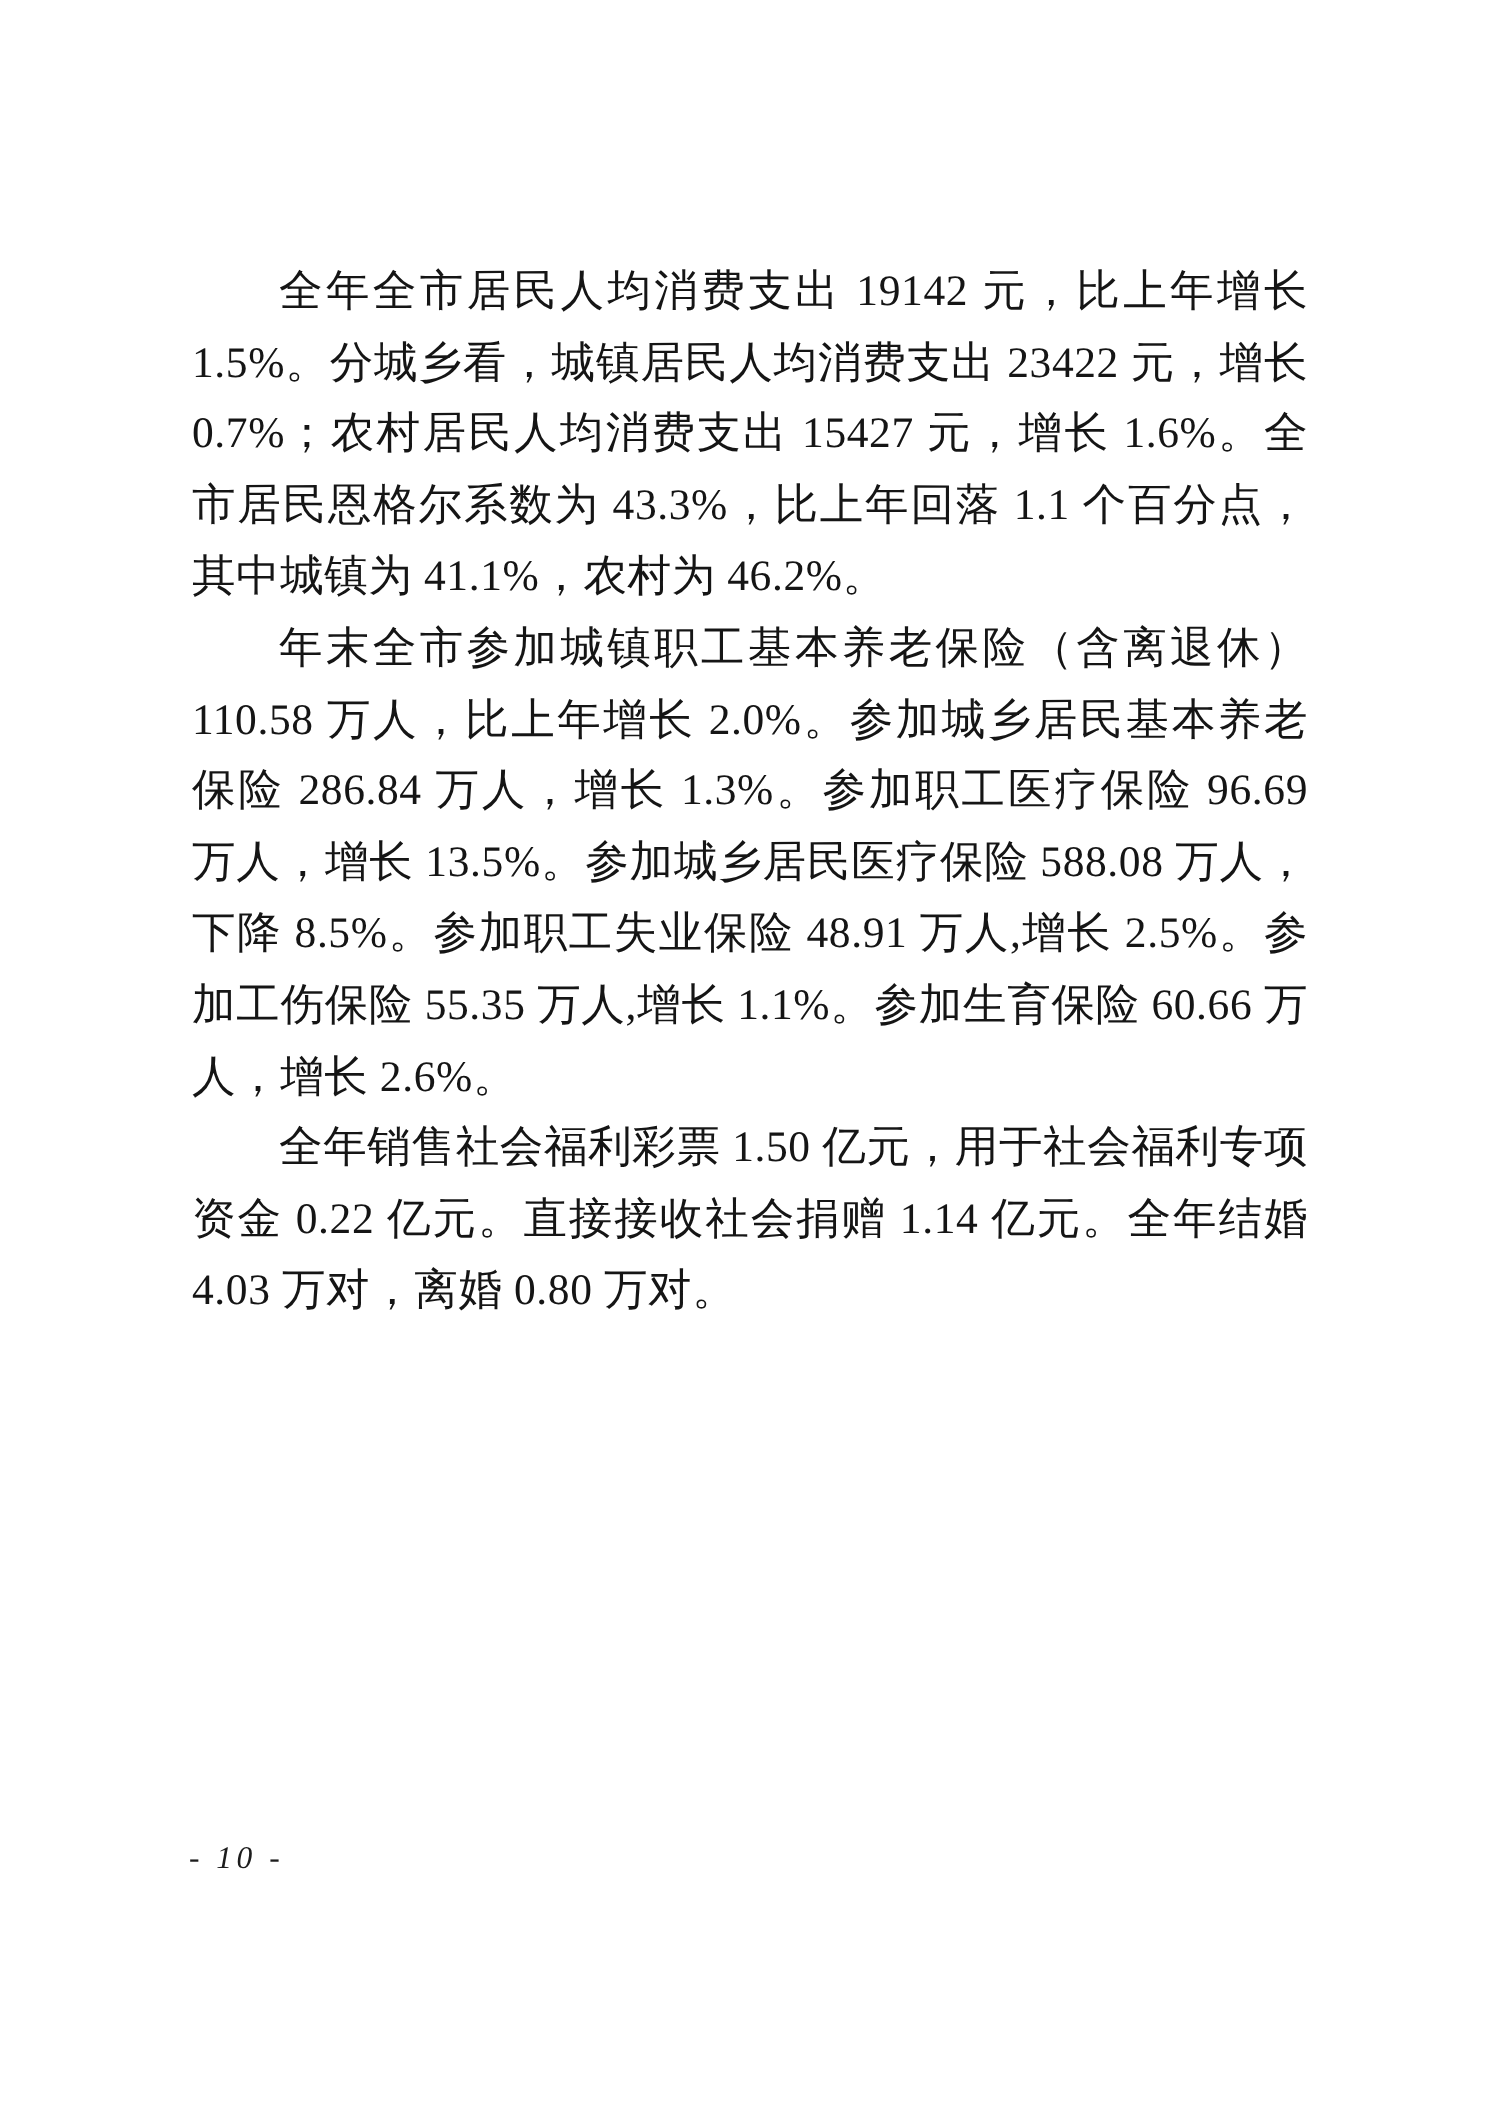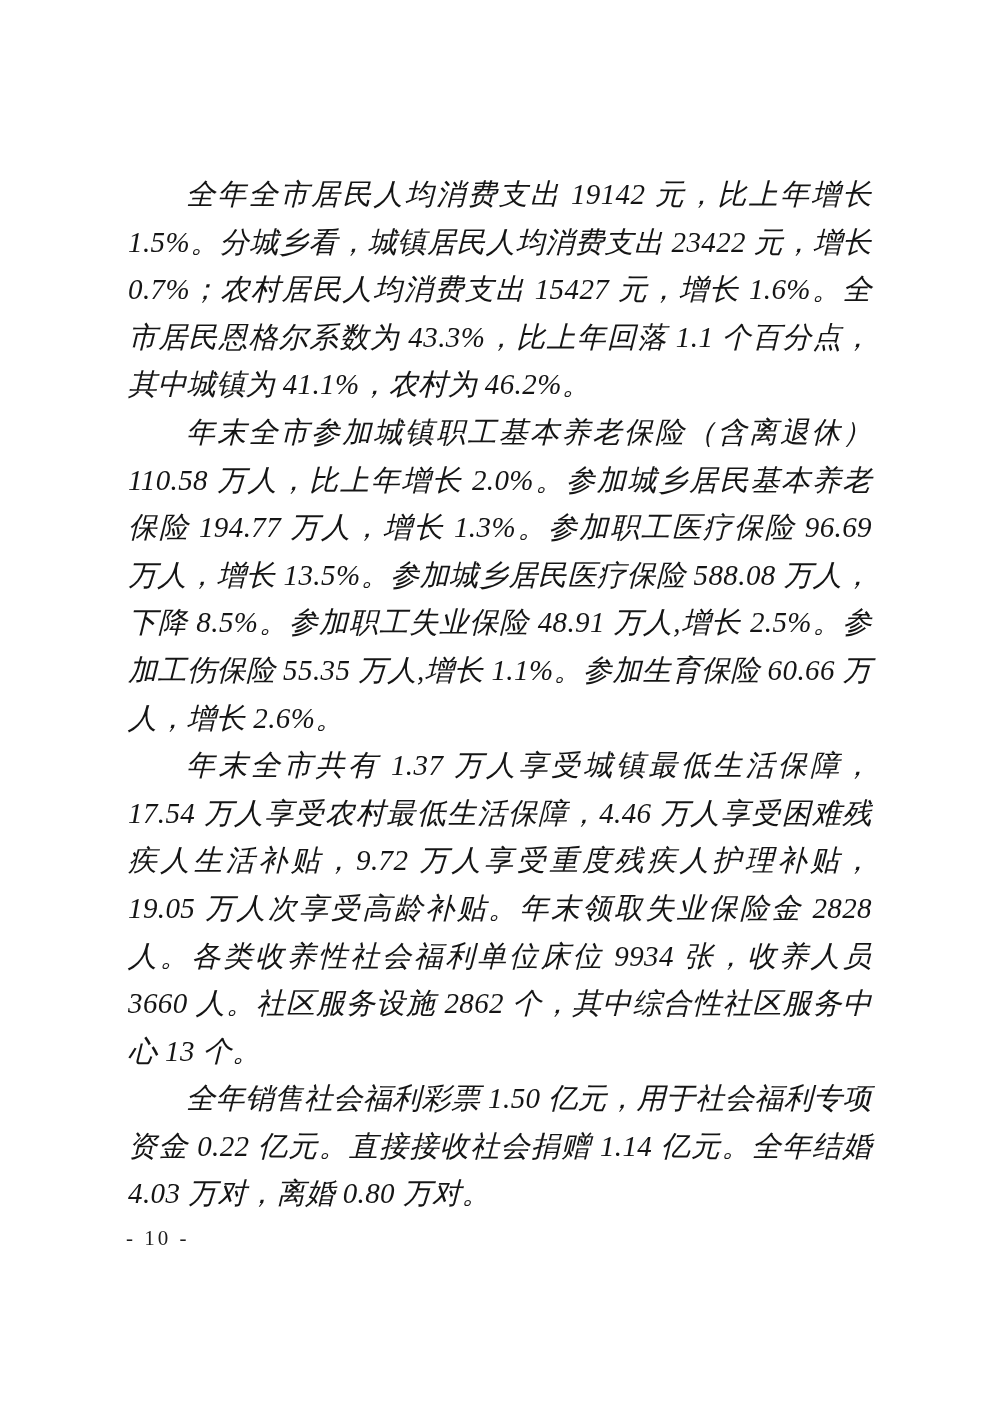--- a/index.html
+++ b/index.html
@@ -12,45 +12,44 @@
     background: #ffffff;
     font-family: "Liberation Serif", "DejaVu Serif", serif;
     color: #151515;
     overflow: hidden;
   }
   .text-block {
     position: absolute;
     left: 128px;
     top: 171px;
     width: 744px;
-    font-style: italic;
   }
   .paragraph {
     font-size: 29px;
     line-height: 47.6px;
     text-align: justify;
     text-justify: inter-ideograph;
     text-indent: 2em;
     letter-spacing: 0.4px;
   }
   .page-number {
     position: absolute;
     left: 126px;
     top: 1226px;
     font-size: 21px;
     letter-spacing: 3px;
     color: #1c1c1c;
     white-space: pre;
+    font-style: italic;
   }
 </style>
 </head>
 <body>
 
 <div class="page">
   <div class="text-block">
     <p class="paragraph">全年全市居民人均消费支出 19142 元，比上年增长 1.5%。分城乡看，城镇居民人均消费支出 23422 元，增长 0.7%；农村居民人均消费支出 15427 元，增长 1.6%。全市居民恩格尔系数为 43.3%，比上年回落 1.1 个百分点，其中城镇为 41.1%，农村为 46.2%。</p>
-    <p class="paragraph">年末全市参加城镇职工基本养老保险（含离退休）110.58 万人，比上年增长 2.0%。参加城乡居民基本养老保险 194.77 万人，增长 1.3%。参加职工医疗保险 96.69 万人，增长 13.5%。参加城乡居民医疗保险 588.08 万人，下降 8.5%。参加职工失业保险 48.91 万人,增长 2.5%。参加工伤保险 55.35 万人,增长 1.1%。参加生育保险 60.66 万人，增长 2.6%。</p>
-    <p class="paragraph">年末全市共有 1.37 万人享受城镇最低生活保障，17.54 万人享受农村最低生活保障，4.46 万人享受困难残疾人生活补贴，9.72 万人享受重度残疾人护理补贴，19.05 万人次享受高龄补贴。年末领取失业保险金 2828 人。各类收养性社会福利单位床位 9934 张，收养人员 3660 人。社区服务设施 2862 个，其中综合性社区服务中心 13 个。</p>
+    <p class="paragraph">年末全市参加城镇职工基本养老保险（含离退休）110.58 万人，比上年增长 2.0%。参加城乡居民基本养老保险 286.84 万人，增长 1.3%。参加职工医疗保险 96.69 万人，增长 13.5%。参加城乡居民医疗保险 588.08 万人，下降 8.5%。参加职工失业保险 48.91 万人,增长 2.5%。参加工伤保险 55.35 万人,增长 1.1%。参加生育保险 60.66 万人，增长 2.6%。</p>
     <p class="paragraph">全年销售社会福利彩票 1.50 亿元，用于社会福利专项资金 0.22 亿元。直接接收社会捐赠 1.14 亿元。全年结婚 4.03 万对，离婚 0.80 万对。</p>
   </div>
 
   <div class="page-number">- 10 -</div>
 </div>
 
 </body></html>

